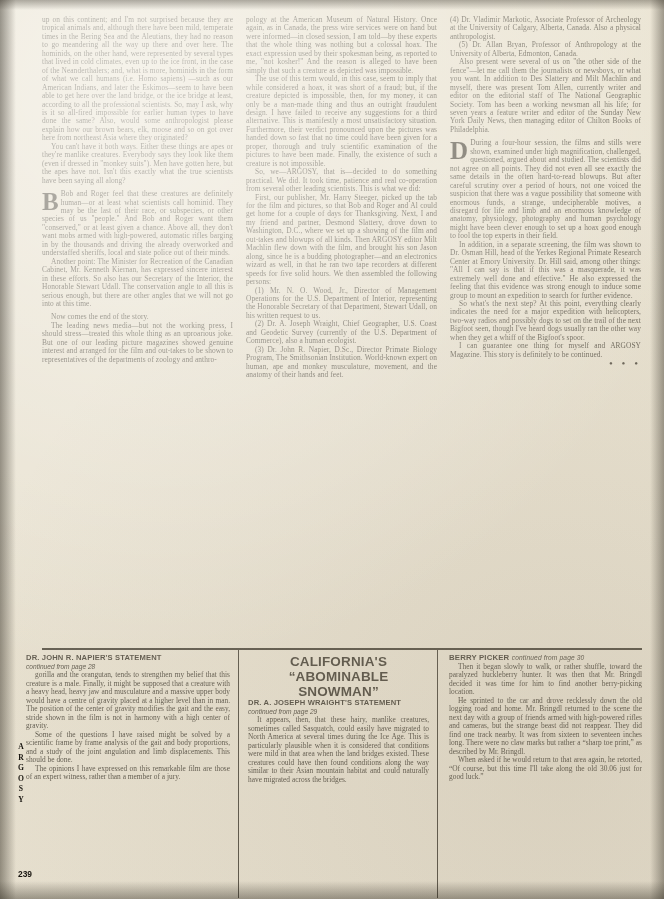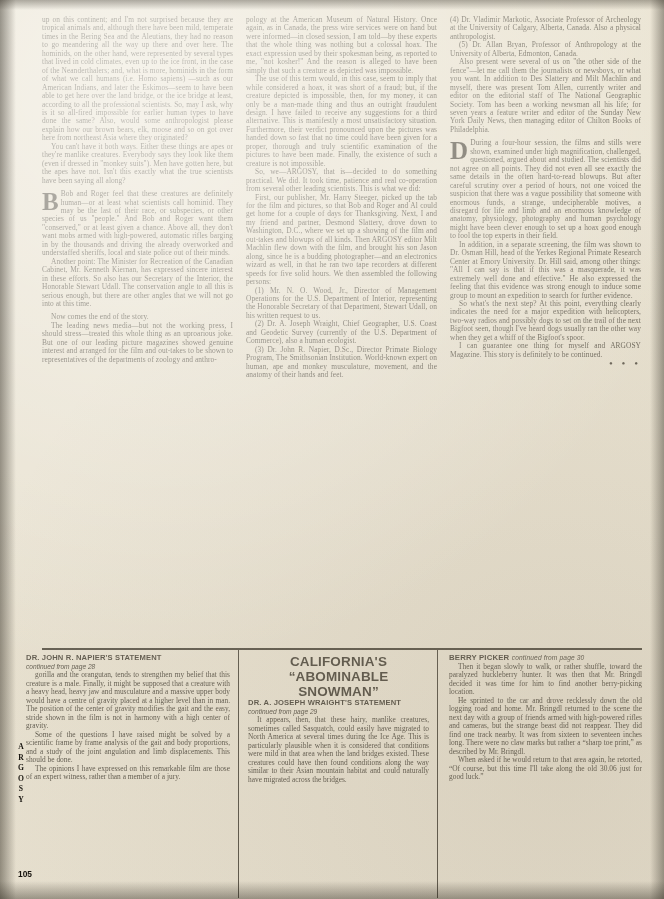--- a/index.html
+++ b/index.html
@@ -237,19 +237,19 @@
 
   <div class="spine">
     <div>A</div>
     <div>R</div>
     <div>G</div>
     <div>O</div>
     <div>S</div>
     <div>Y</div>
   </div>
 
-  <div class="folio">105</div>
+  <div class="folio">239</div>
 
   <div class="dark-edge edge-left"></div>
   <div class="dark-edge edge-right"></div>
   <div class="dark-edge edge-top"></div>
   <div class="dark-edge edge-bottom"></div>
 </div>
 
 </body></html>

